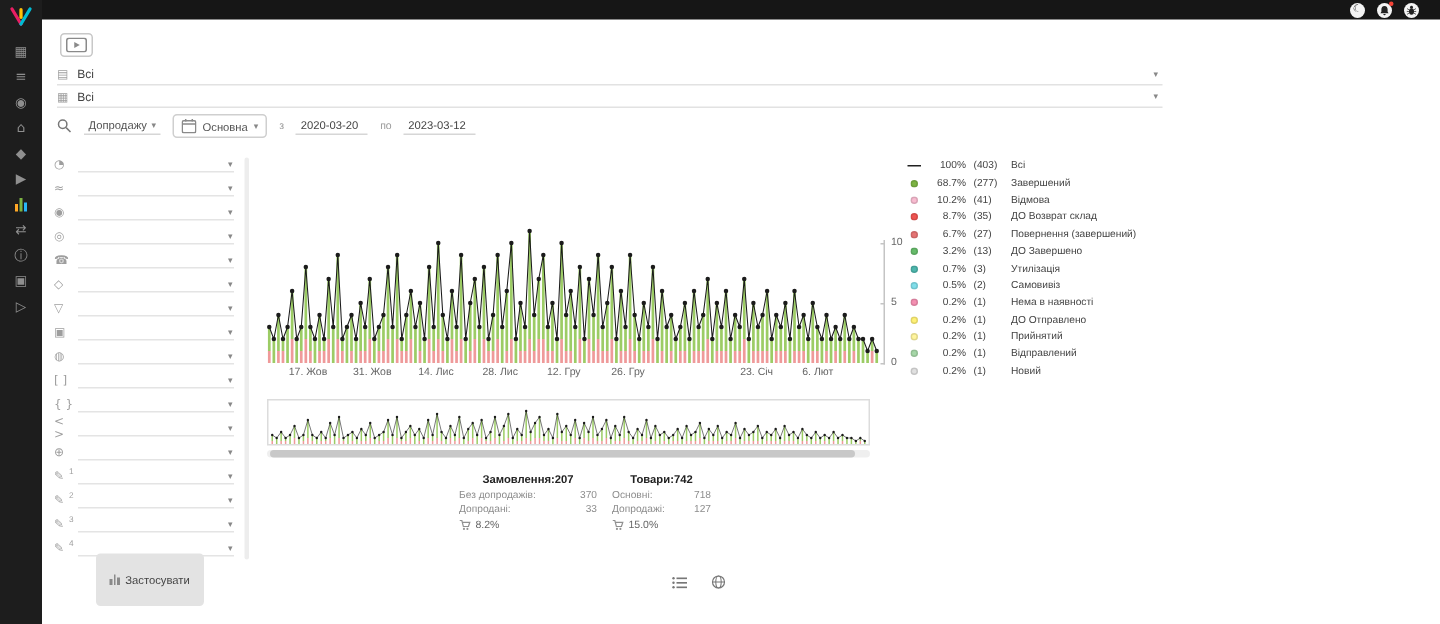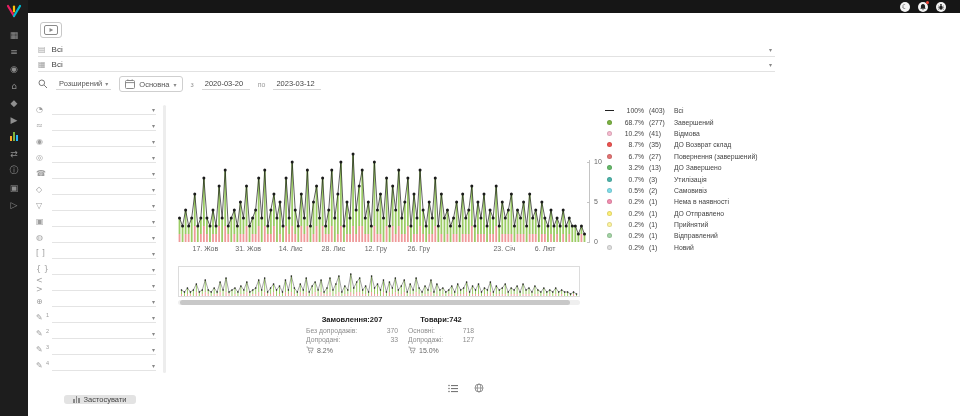--- a/index.html
+++ b/index.html
@@ -39,21 +39,21 @@
 
 #filters{position:absolute;left:28px;top:95px;width:140px;bottom:0;background:#fff}
 #filter-rows{padding-top:6px}
 .f-row{display:flex;align-items:center;height:16px;padding-left:8px}
 .f-ico{width:13px;font-size:8px;color:#9e9e9e;font-family:"DejaVu Sans",sans-serif;flex:none}
 .f-sub{font-size:5.5px;color:#9e9e9e;margin:-4px 0 0 -3px}
 .f-sel{flex:1;margin:0 12px 0 3px;border-bottom:1px solid #e4e4e4;height:11px;position:relative;cursor:pointer}
 .f-sel i{position:absolute;right:1px;top:2px;font-style:normal;font-size:6px;color:#888}
 #fscroll{position:absolute;left:135px;top:10px;height:268px;width:3px;background:#ededed;border-radius:2px}
 #apply{position:absolute;left:36px;bottom:12px;display:inline-flex;align-items:center;gap:4px;
- background:#e3e3e3;border:none;border-radius:3px;padding:0 9px;font-size:7.5px;color:#444;
+ background:#e3e3e3;border:none;border-radius:3px;padding:13px 9px;font-size:7.5px;color:#444;
  font-family:inherit;cursor:pointer}
 .mini-bars{display:inline-flex;align-items:flex-end;gap:1px;height:7px}
 .mini-bars i{width:1.5px;display:block;background:#8a8a8a}
 
 #main{position:absolute;left:168px;top:95px;right:0;bottom:0}
 #chart-wrap{position:absolute;left:10px;top:7px;width:408px;height:140px}
 #main-chart{position:absolute;left:0;top:0;width:408px;height:140px}
 #watermark{position:absolute;left:105px;top:-15px;z-index:-1}
 #yaxis-line{position:absolute;left:421px;top:65px;width:1px;height:83px;background:#c4c4c4}
 .ytick{position:absolute;left:426px;font-size:7px;color:#666}
@@ -179,21 +179,21 @@
     <span class="sel-ico">▦</span>
     <span>Всі</span>
     <span class="sel-caret">▾</span>
   </div>
   <div id="advrow">
     <svg width="10" height="10" viewBox="0 0 10 10">
       <circle cx="3.8" cy="3.8" r="2.8" fill="none" stroke="#777"></circle>
       <line x1="6.1" y1="6.1" x2="9" y2="9" stroke="#777"></line>
     </svg>
     <span class="underline">
-      <span>Розширений</span>
+      <span>Допродажу</span>
       <i class="car">▾</i>
     </span>
     <span class="datebox">
       <svg width="10" height="10" viewBox="0 0 10 10">
         <rect x="0.5" y="1.5" width="9" height="8" rx="1" fill="none" stroke="#8a8a8a"></rect>
         <line x1="0.5" y1="3.6" x2="9.5" y2="3.6" stroke="#8a8a8a"></line>
         <line x1="2.8" y1="0.4" x2="2.8" y2="2" stroke="#8a8a8a"></line>
         <line x1="7.2" y1="0.4" x2="7.2" y2="2" stroke="#8a8a8a"></line>
       </svg>
       <span>Основна</span>

